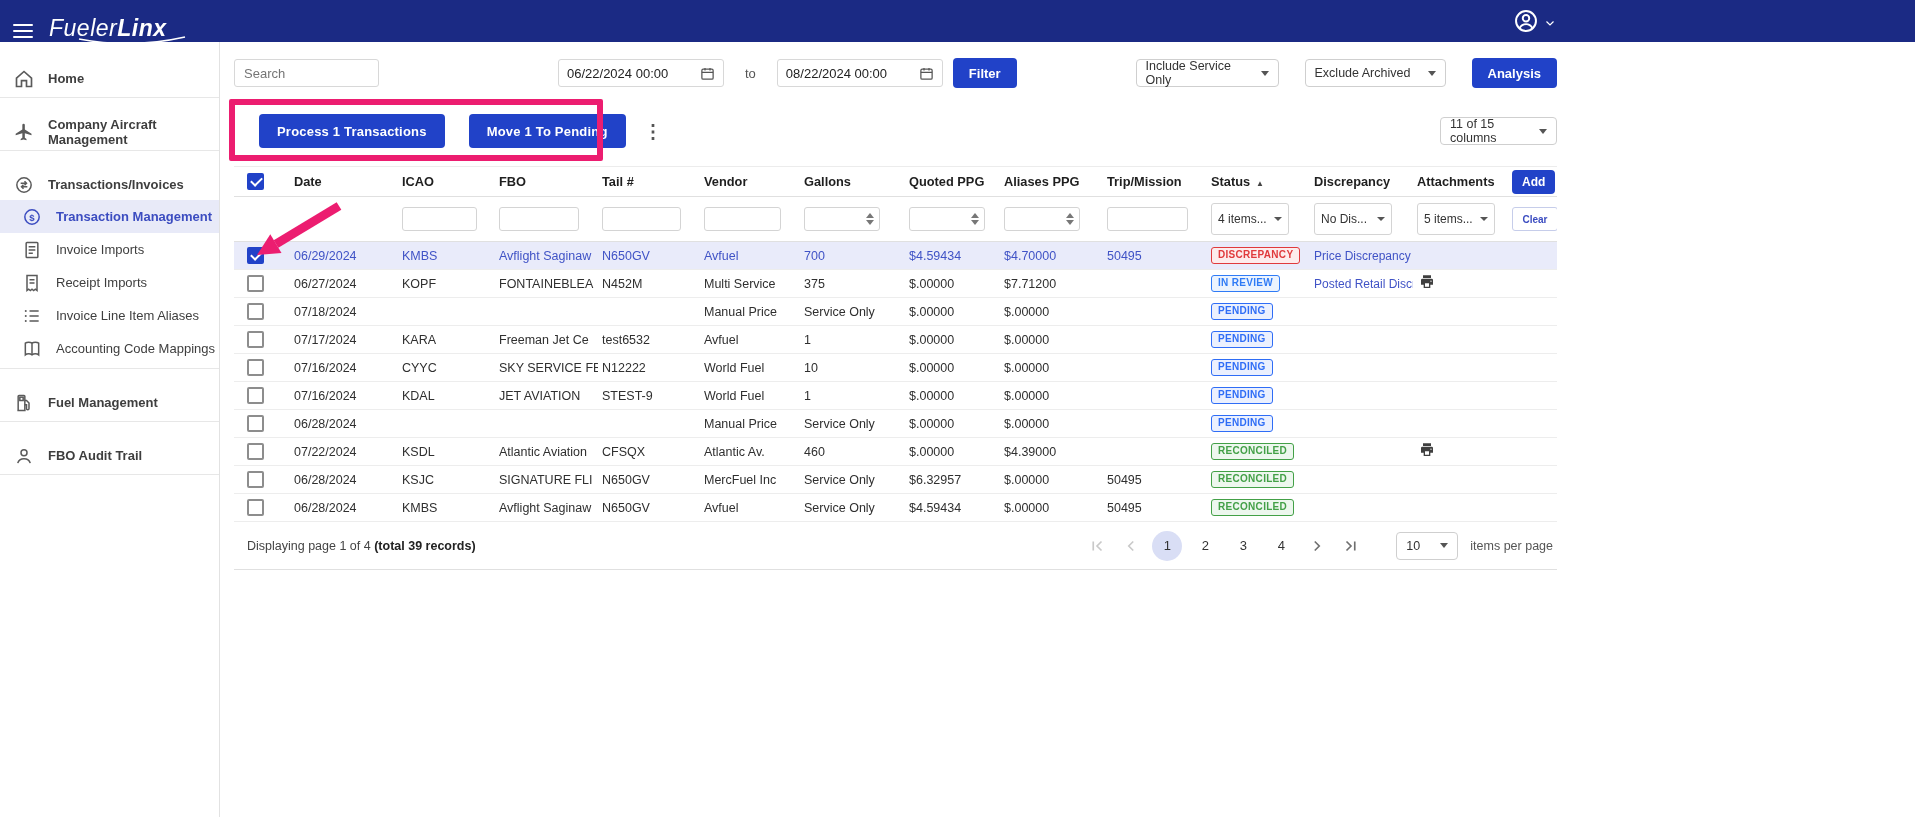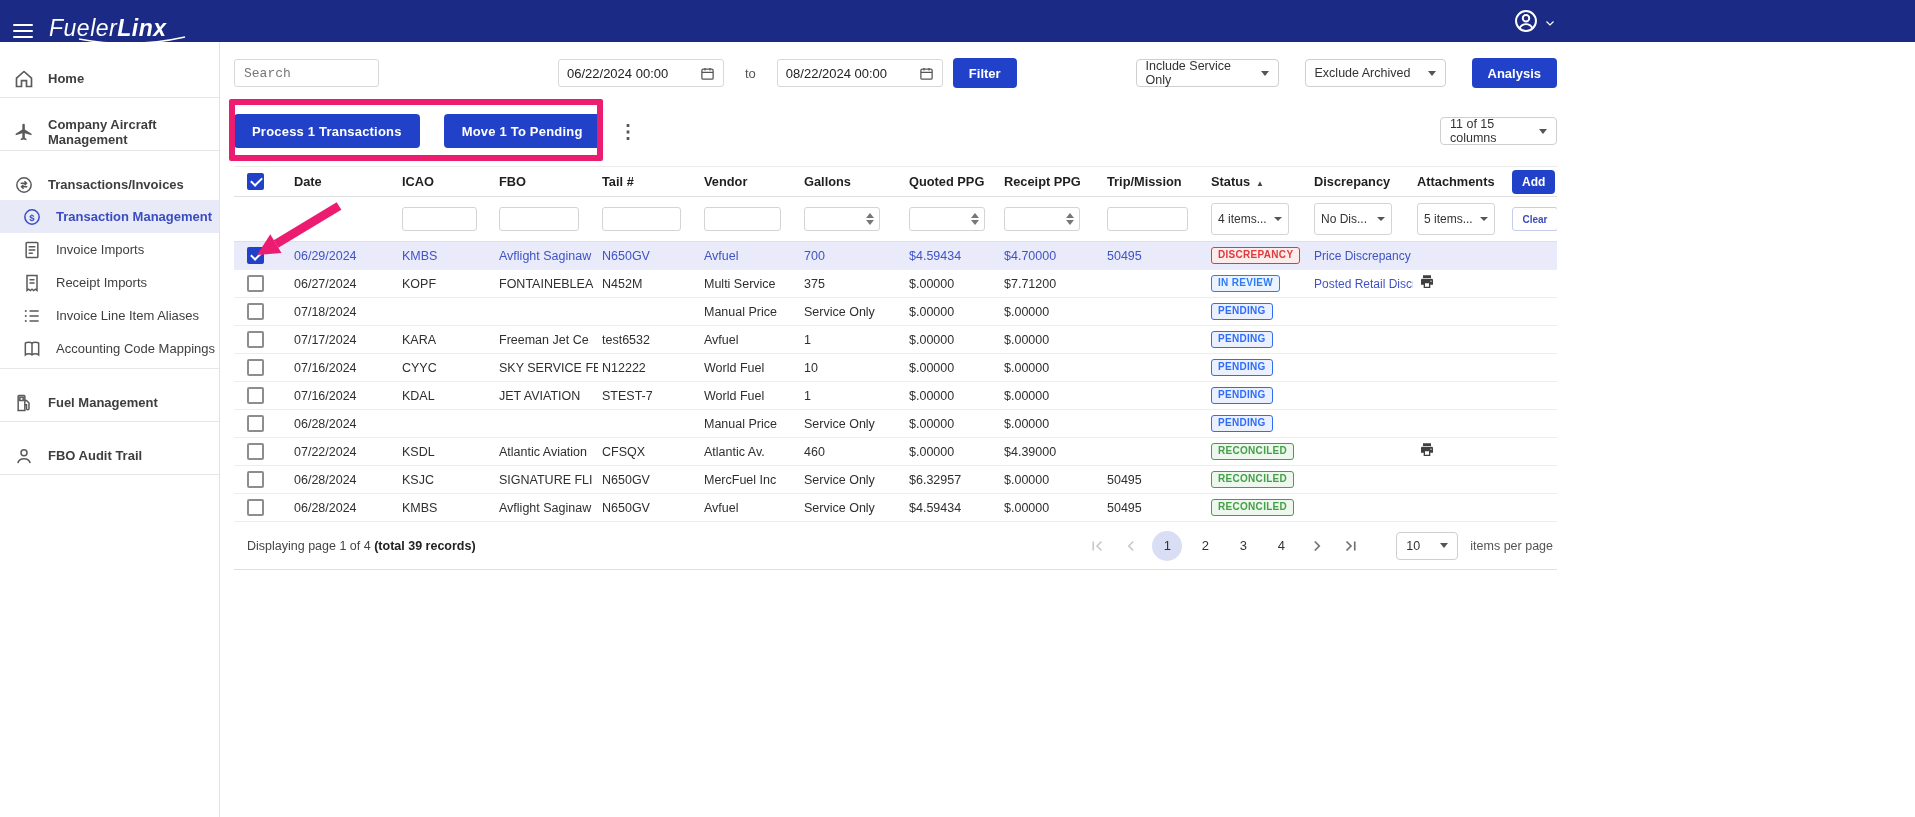--- a/index.html
+++ b/index.html
@@ -26,36 +26,36 @@
   .nav-item.active { background:#e8eaf8; color:#3b4cc0; font-weight:700; }
   .nav-item.active .icon { color:#3b4cc0; }
   .nav-divider { height:1px; background:#e7e7e7; margin:3px 0; }
   .icon { width:20px; height:20px; display:inline-flex; align-items:center; justify-content:center; color:#5a5a5a; flex:none; }
   .icon svg { width:100%; height:100%; }
 
   .main { flex:1; padding:15px 0 0 14px; position:relative; }
 
   
   .toolbar { width:1323px; display:flex; align-items:center; height:32px; }
-  .search { width:145px; height:28px; border:1px solid #d8d8d8; border-radius:3px; padding:0 9px; font-size:13px; color:#333; outline:none; font-family:Liberation Mono, monospace; }
+  .search { width:145px; height:28px; border:1px solid #d8d8d8; border-radius:3px; padding:0 9px; font-size:13px; color:#333; outline:none; font-family:Liberation Sans, sans-serif; }
   .datebox { height:28px; border:1px solid #d8d8d8; border-radius:3px; display:flex; align-items:center; justify-content:space-between; padding:0 8px; font-size:13px; color:#222; width:166px; cursor:pointer; }
   .datebox .icon { width:15px; height:15px; color:#555; }
   .d1 { margin-left:179px; }
   .to { margin:0 21px; color:#555; font-size:13px; }
   .btn { border:none; border-radius:4px; background:var(--primary,#2142c8); color:#fff; font-weight:700; font-size:13px; font-family:inherit; cursor:pointer; }
   .btn.md { height:30px; padding:0 16px; margin-left:10px; }
   .btn.big { height:34px; padding:0 18px; letter-spacing:.2px; }
   .btn.sm { height:24px; padding:0 10px; font-size:12px; }
   .tb-right { margin-left:auto; display:flex; align-items:center; gap:26px; }
   .select { height:28px; border:1px solid #cfcfcf; border-radius:4px; display:flex; align-items:center; justify-content:space-between; padding:0 9px; font-size:12.5px; color:#333; cursor:pointer; background:#fff; }
   .caret { width:0; height:0; border-left:4px solid transparent; border-right:4px solid transparent; border-top:5px solid #555; margin-left:8px; flex:none; }
 
   
   .actions { width:1323px; display:flex; align-items:center; margin-top:25px; height:34px; }
-  .actions .btn:first-child { }
+  .actions .btn:first-child { margin-left:25px; }
   .actions .btn + .btn { margin-left:24px; }
   .kebab { margin-left:18px; font-size:19px; color:#555; cursor:pointer; line-height:1; font-weight:700; }
   .cols-dd { margin-left:auto; width:117px; }
 
   
   .table { width:1323px; margin-top:18px; font-size:12.5px; }
   .grid-row { display:grid; grid-template-columns:56px 108px 97px 103px 102px 100px 105px 95px 103px 104px 103px 103px 95px 49px; align-items:center; }
   .header-row { height:31px; border-top:1px solid #ececec; border-bottom:1px solid #e0e0e0; font-weight:700; font-size:12.8px; color:#1f1f1f; }
   .filter-row { height:45px; border-bottom:1px solid #e0e0e0; }
   .data-row { height:28px; border-bottom:1px solid #ededed; color:#2f2f2f; cursor:pointer; }
@@ -279,21 +279,21 @@
           <div class="cell c-check">
             <div class="checkbox checked"></div>
           </div>
           <div class="cell"><span>Date</span></div>
           <div class="cell"><span>ICAO</span></div>
           <div class="cell"><span>FBO</span></div>
           <div class="cell"><span>Tail #</span></div>
           <div class="cell"><span>Vendor</span></div>
           <div class="cell"><span>Gallons</span></div>
           <div class="cell"><span>Quoted PPG</span></div>
-          <div class="cell"><span>Receipt PPG</span></div>
+          <div class="cell"><span>Aliases PPG</span></div>
           <div class="cell"><span>Trip/Mission</span></div>
           <div class="cell"><span>Status</span><span class="sort">▲</span></div>
           <div class="cell"><span>Discrepancy</span></div>
           <div class="cell"><span>Attachments</span></div>
           <div class="cell"><button class="btn sm">Add</button></div>
         </div>
       <div class="grid-row filter-row" id="filterRow">
           <div class="cell c-check"></div>
           <div class="cell"></div>
           <div class="cell"><input class="f-input" style=""></div>
@@ -440,21 +440,21 @@
             <div class="cell"></div>
             <div class="cell"></div>
           </div>
           <div class="grid-row data-row">
             <div class="cell c-check">
               <div class="checkbox"></div>
             </div>
             <div class="cell">07/16/2024</div>
             <div class="cell">KDAL</div>
             <div class="cell">JET AVIATION</div>
-            <div class="cell">STEST-7</div>
+            <div class="cell">STEST-9</div>
             <div class="cell">World Fuel</div>
             <div class="cell">1</div>
             <div class="cell">$.00000</div>
             <div class="cell">$.00000</div>
             <div class="cell"></div>
             <div class="cell"><span class="badge" style="color:#2f6df6;border-color:#2f6df6;background:#ebf0fe">PENDING</span></div>
             <div class="cell"></div>
             <div class="cell"></div>
             <div class="cell"></div>
           </div>

